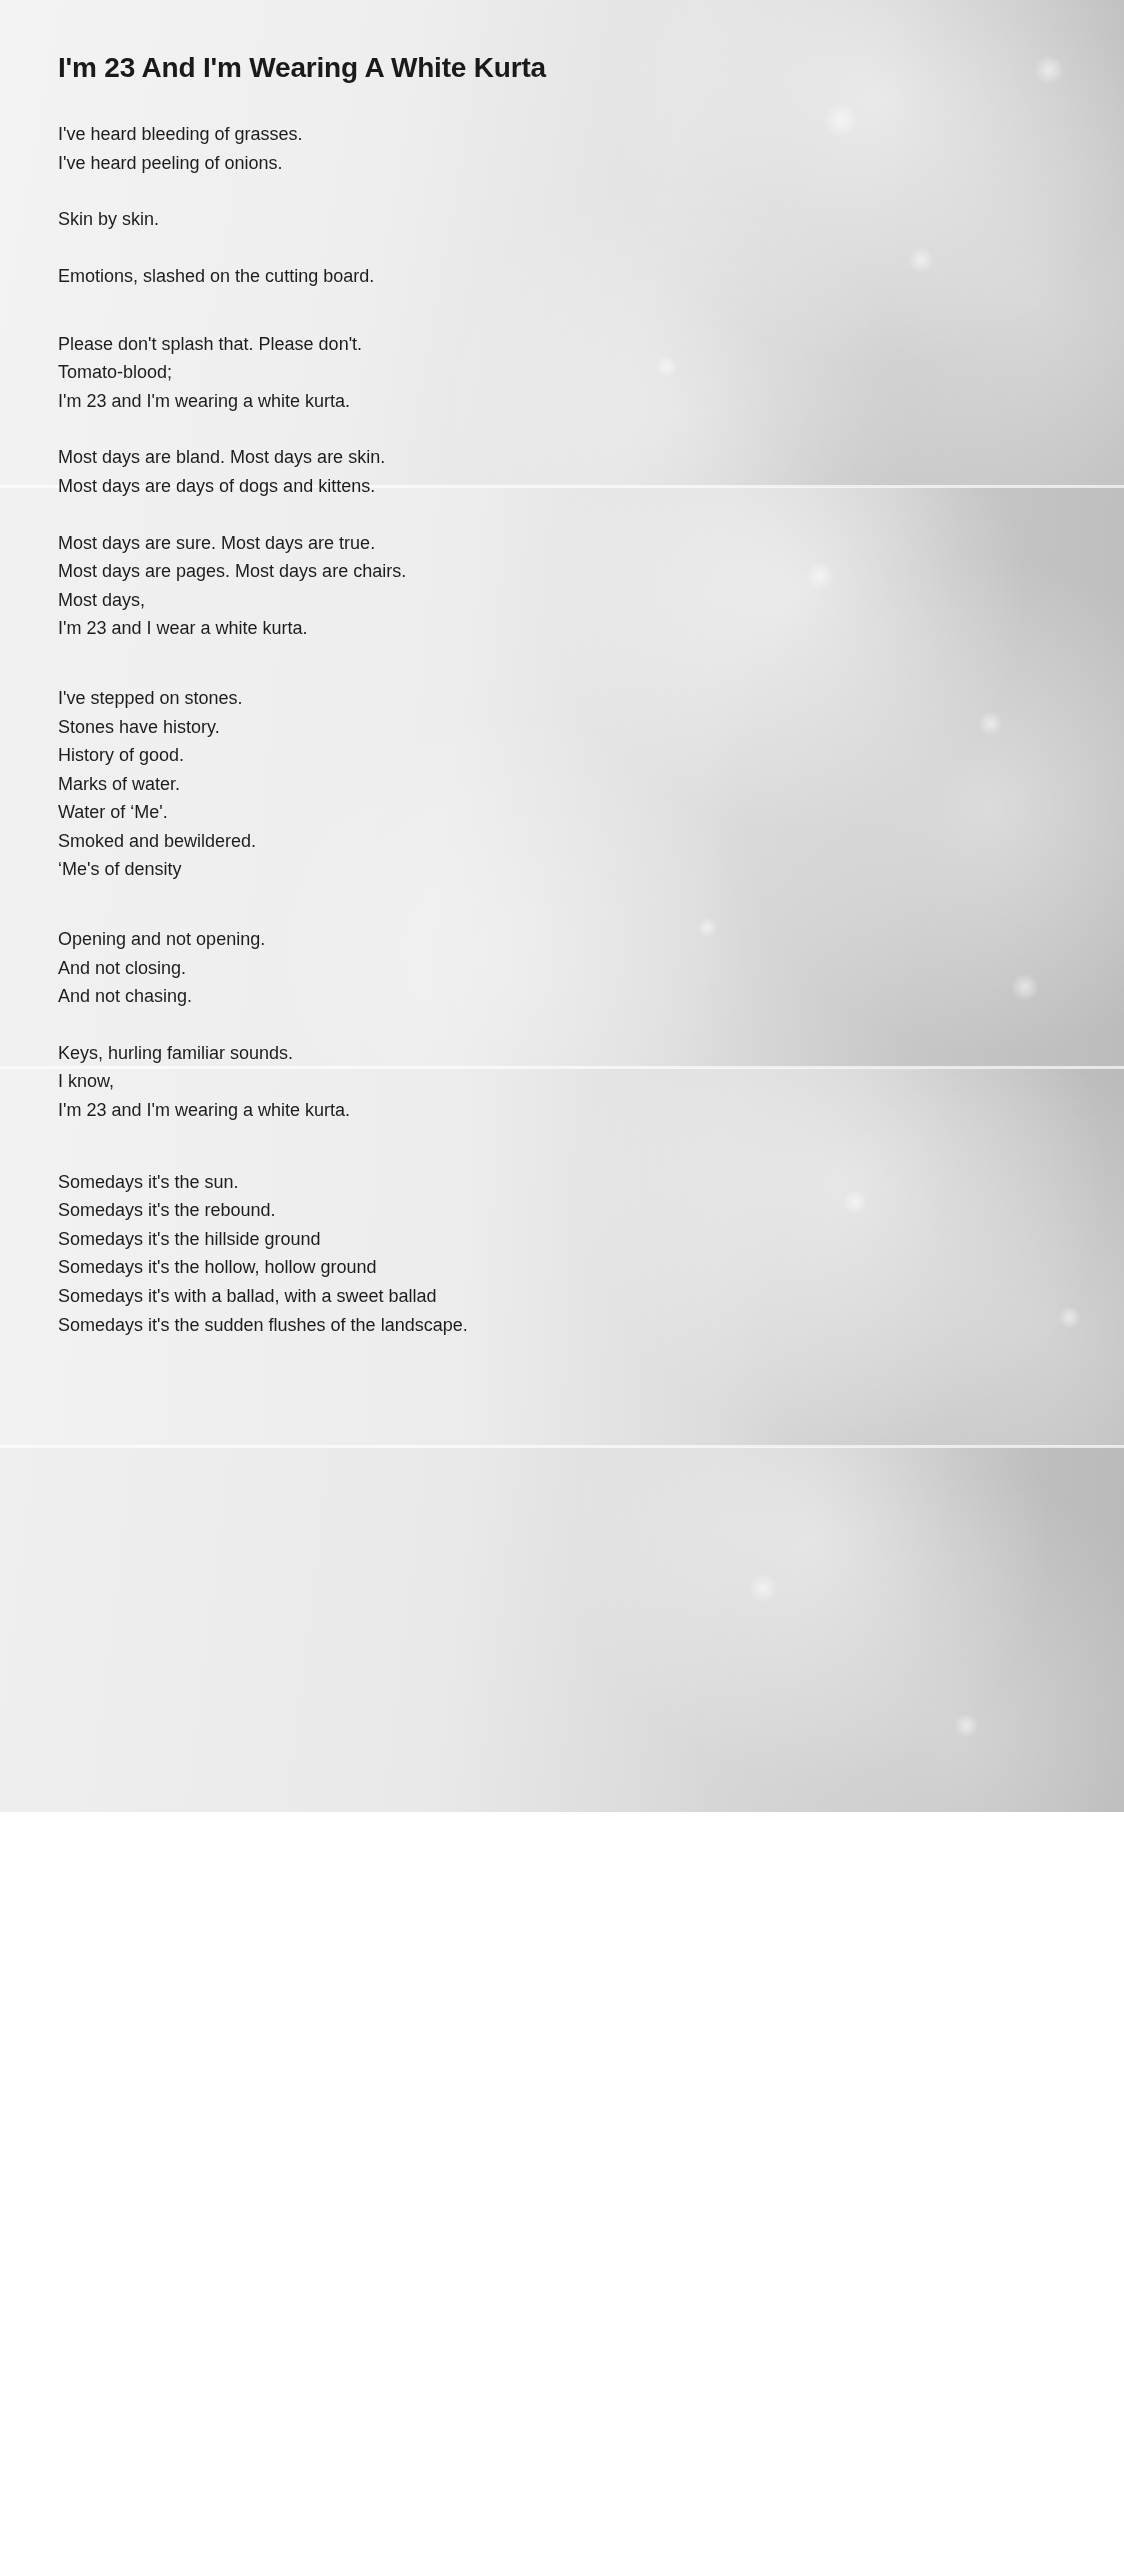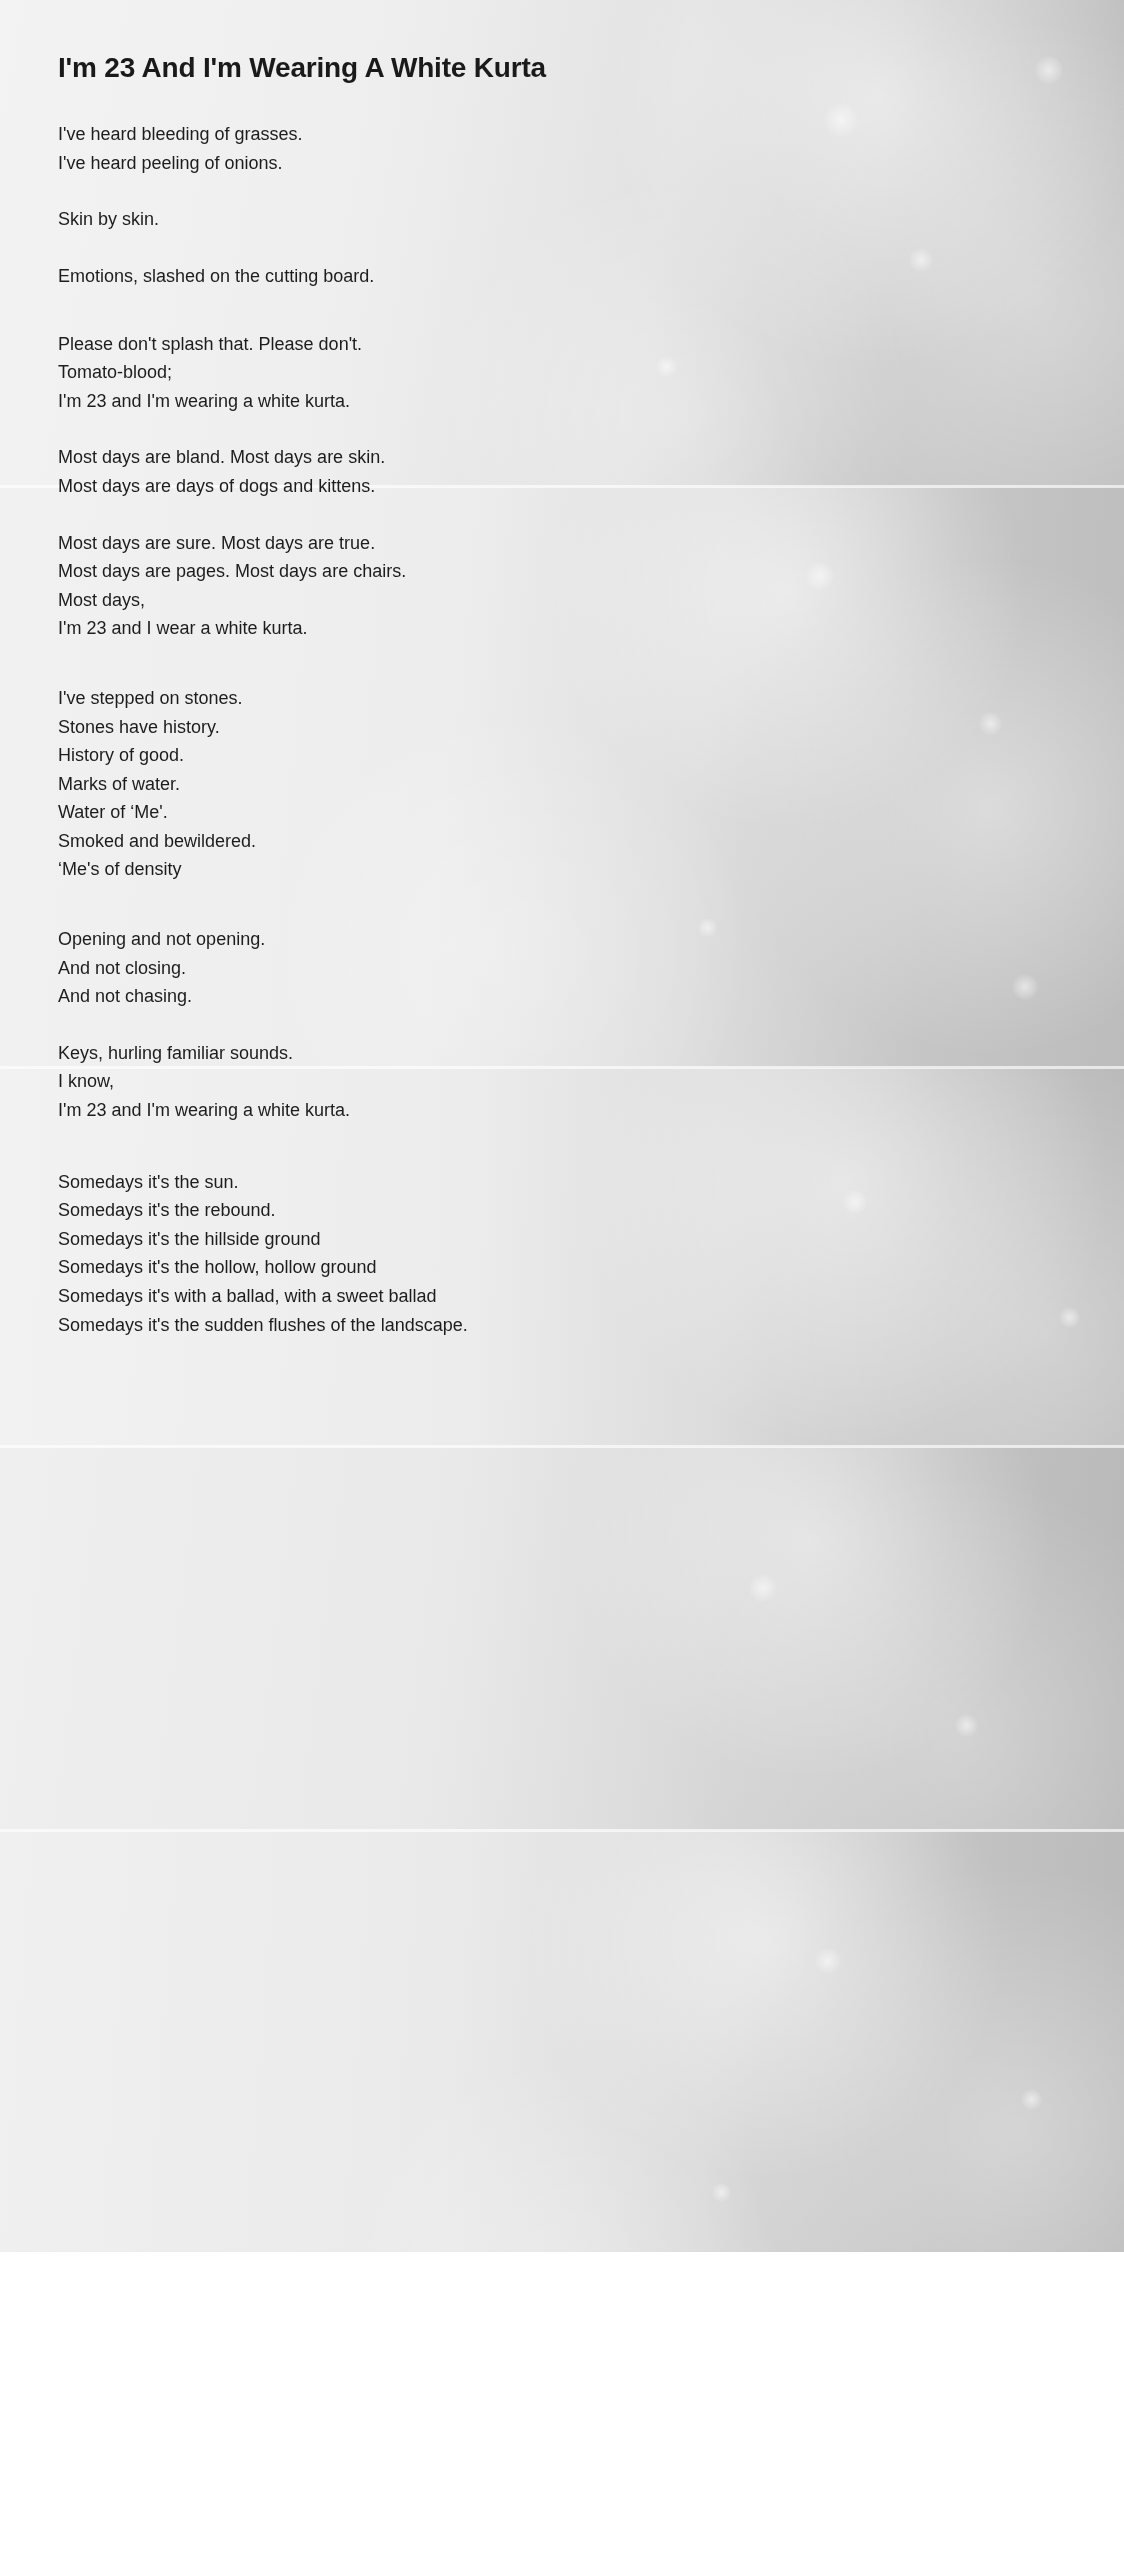--- a/index.html
+++ b/index.html
@@ -10,21 +10,21 @@
   body {
     width: 1124px;
     height: 2576px;
     font-family: "Liberation Sans", sans-serif;
     overflow: hidden;
   }
 
   .poem-page {
     position: relative;
     width: 1124px;
-    height: 2252px;
+    height: 1812px;
     background: #d8d8d8;
     overflow: hidden;
   }
 
   
   .bg-layer {
     position: absolute;
     inset: 0;
     z-index: 0;
   }

